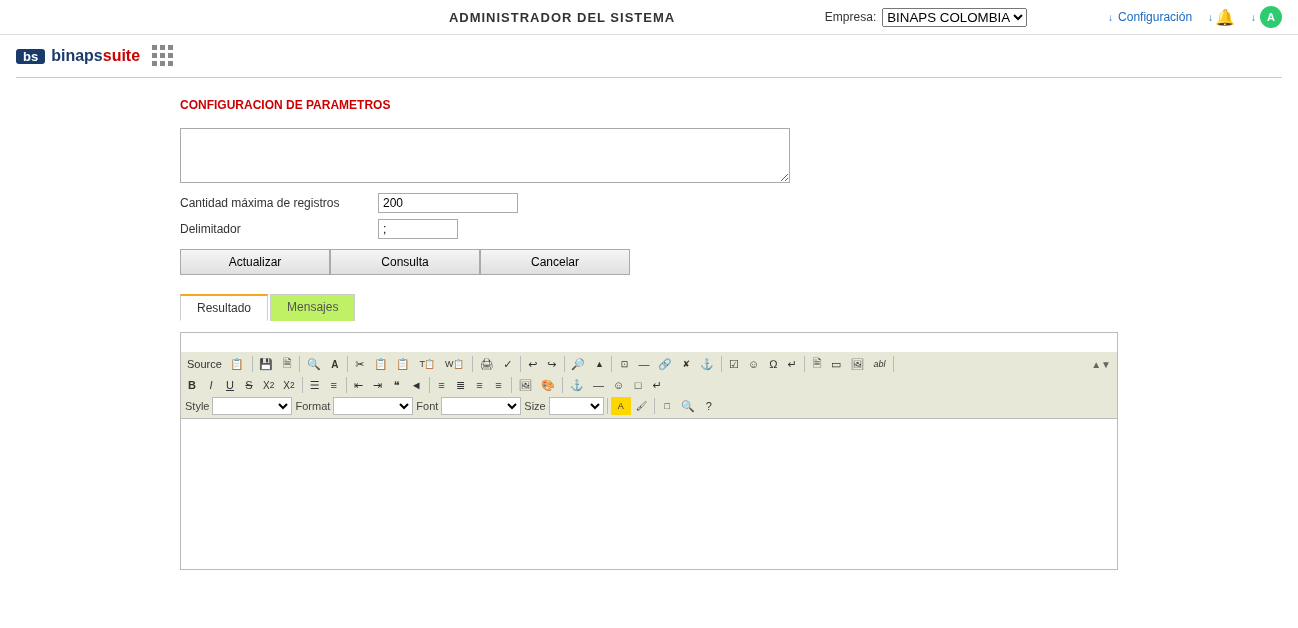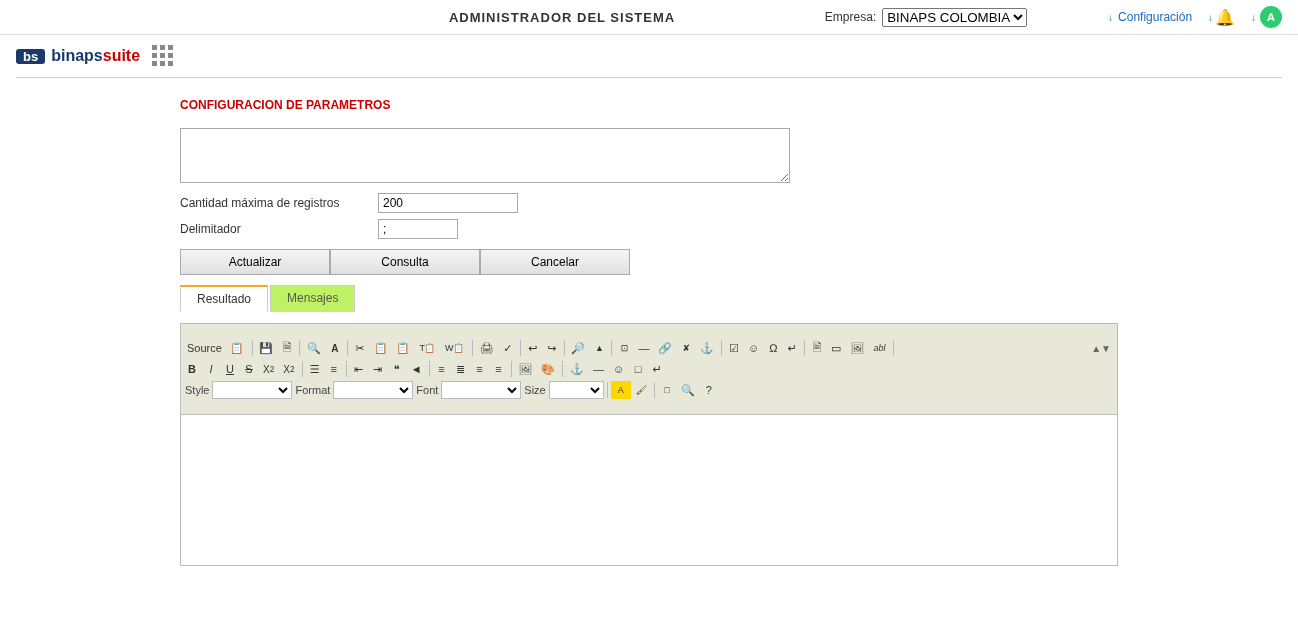--- a/index.html
+++ b/index.html
@@ -116,21 +116,21 @@
       border: 1px solid #aaa;
       padding: 2px 4px;
       font-size: 12px;
       width: 140px;
     }
 
     
     .btn-row {
       display: flex;
       gap: 0;
-      margin-bottom: 10px;
+      margin-bottom: 19px;
     }
     .btn-action {
       border: 1px solid #aaa;
       background: linear-gradient(to bottom, #f5f5f5, #e0e0e0);
       padding: 5px 0;
       font-size: 12px;
       cursor: pointer;
       width: 150px;
       text-align: center;
     }
@@ -160,25 +160,26 @@
     }
 
     
     .editor-container {
       border: 1px solid #bbb;
       background: #fff;
     }
     .editor-toolbar {
       background: #e8e8d8;
       border-bottom: 1px solid #bbb;
-      padding: 14px 2px;
+      padding: 2px 2px;
       display: flex;
       flex-wrap: wrap;
       gap: 1px;
       align-items: center;
+      margin-top: 19px;
     }
     .tb-row {
       display: flex;
       align-items: center;
       flex-wrap: wrap;
       gap: 1px;
       width: 100%;
       padding: 1px 0;
     }
     .tb-btn {

